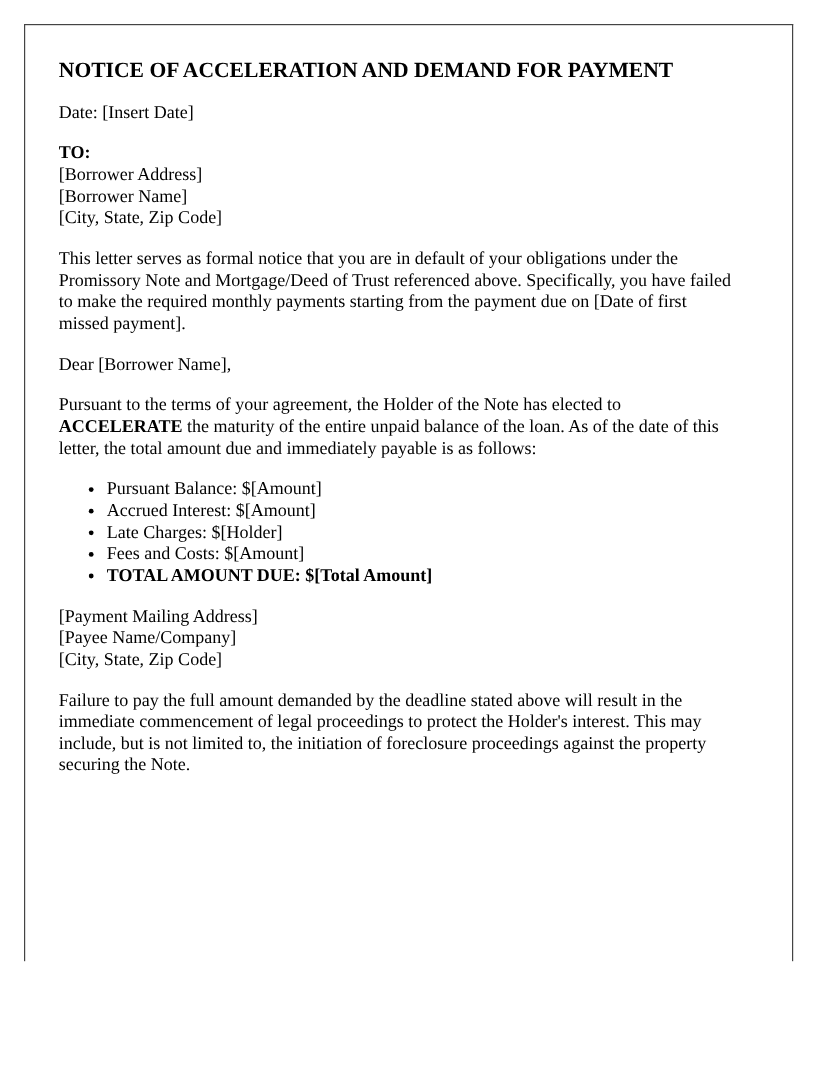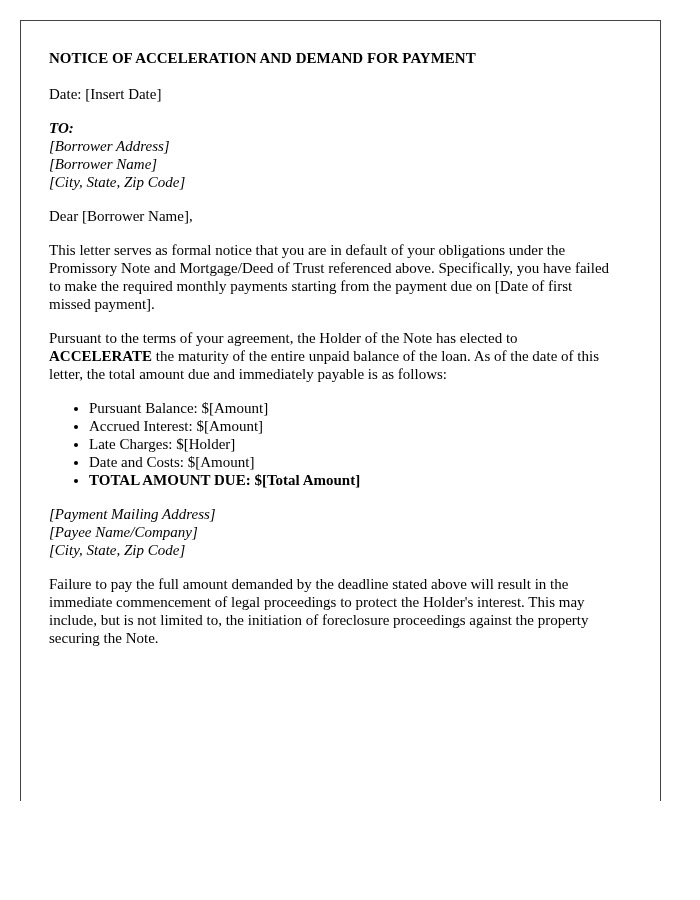--- a/index.html
+++ b/index.html
@@ -30,30 +30,29 @@
     .content {
       position: absolute;
       left: 28px;
       top: 27px;
       width: 580px;
       font-size: 15px;
       line-height: 18px;
     }
     .title {
       font-weight: bold;
-      font-size: 15px;
+      font-size: 18px;
       margin: 0 0 17px 0;
       line-height: 20px;
     }
     p {
       margin: 0 16px 16px 0;
     }
     .block {
       margin: 0 0 16px 0;
-      font-style: italic;
     }
     .line { display: block; }
     b, .bold { font-weight: bold; }
     ul {
       margin: 0 0 16px 0;
       padding-left: 40px;
     }
     ul li {
       margin: 0;
       line-height: 18px;
@@ -71,31 +70,31 @@
     <p>Date: [Insert Date]</p>
 
     <div class="block">
       <span class="line bold">TO:</span>
       <span class="line">[Borrower Address]</span>
       <span class="line">[Borrower Name]</span>
       <span class="line">[City, State, Zip Code]</span>
     </div>
 
 
+    <p>This letter serves as formal notice that you are in default of your obligations under the Promissory Note and Mortgage/Deed of Trust referenced above. Specifically, you have failed to make the required monthly payments starting from the payment due on [Date of first missed payment].</p>
+
     <p>Dear [Borrower Name],</p>
-
-    <p>This letter serves as formal notice that you are in default of your obligations under the Promissory Note and Mortgage/Deed of Trust referenced above. Specifically, you have failed to make the required monthly payments starting from the payment due on [Date of first missed payment].</p>
 
     <p><span>Pursuant to the terms of your agreement, the Holder of the Note has elected to </span><b>ACCELERATE</b><span> the maturity of the entire unpaid balance of the loan. As of the date of this letter, the total amount due and immediately payable is as follows:</span></p>
 
     <ul>
       <li>Pursuant Balance: $[Amount]</li>
       <li>Accrued Interest: $[Amount]</li>
       <li>Late Charges: $[Holder]</li>
-      <li>Date and Costs: $[Amount]</li>
+      <li>Fees and Costs: $[Amount]</li>
       <li class="total">TOTAL AMOUNT DUE: $[Total Amount]</li>
     </ul>
 
 
     <div class="block">
       <span class="line">[Payment Mailing Address]</span>
       <span class="line">[Payee Name/Company]</span>
       <span class="line">[City, State, Zip Code]</span>
     </div>
 

